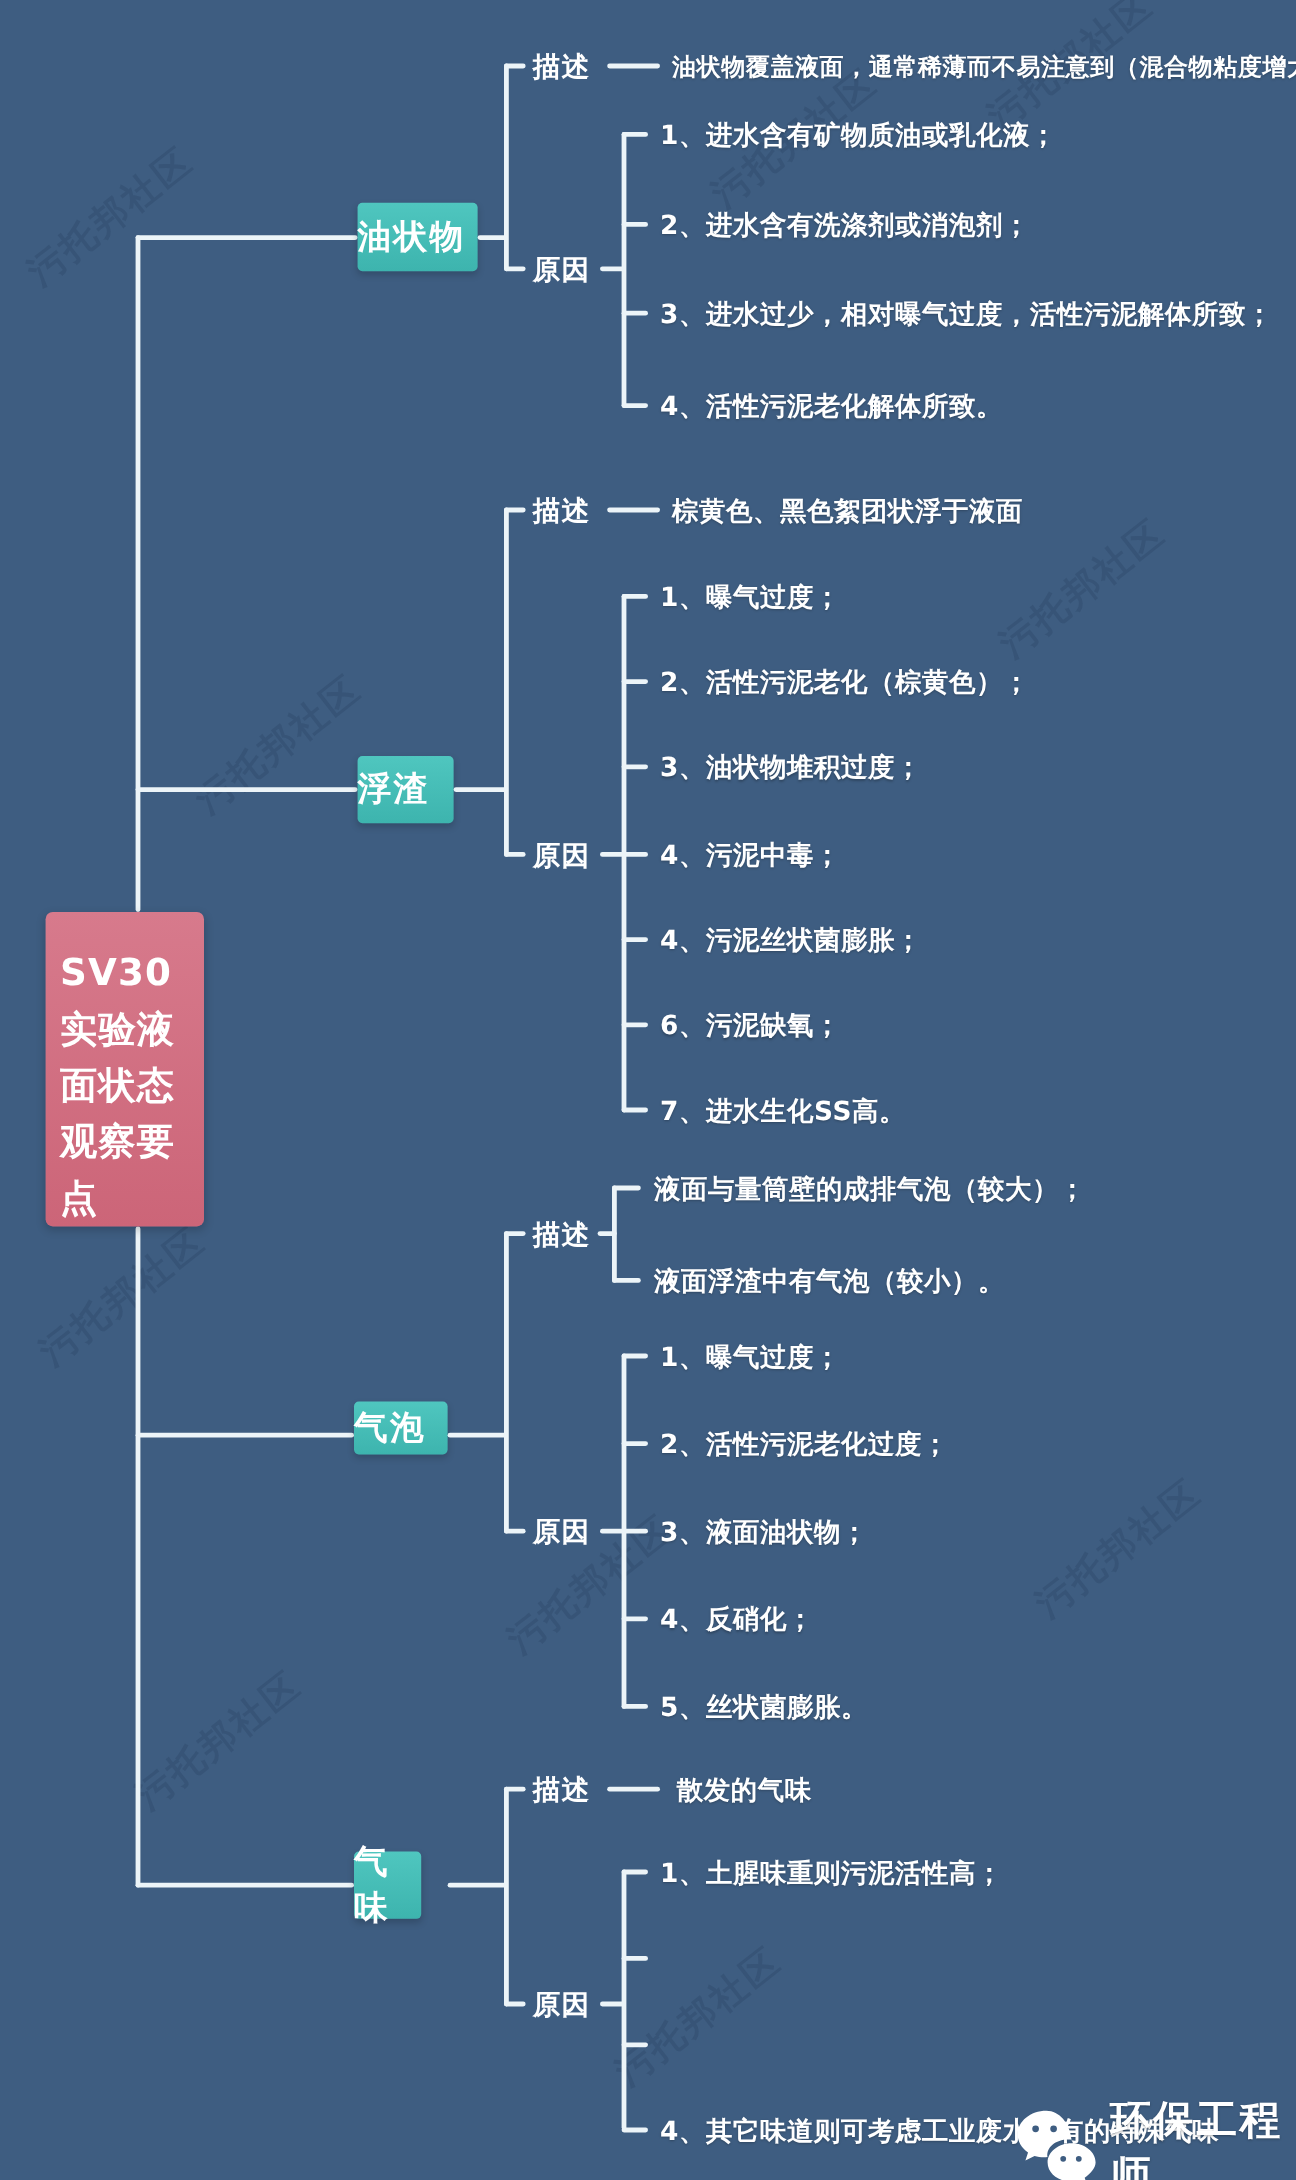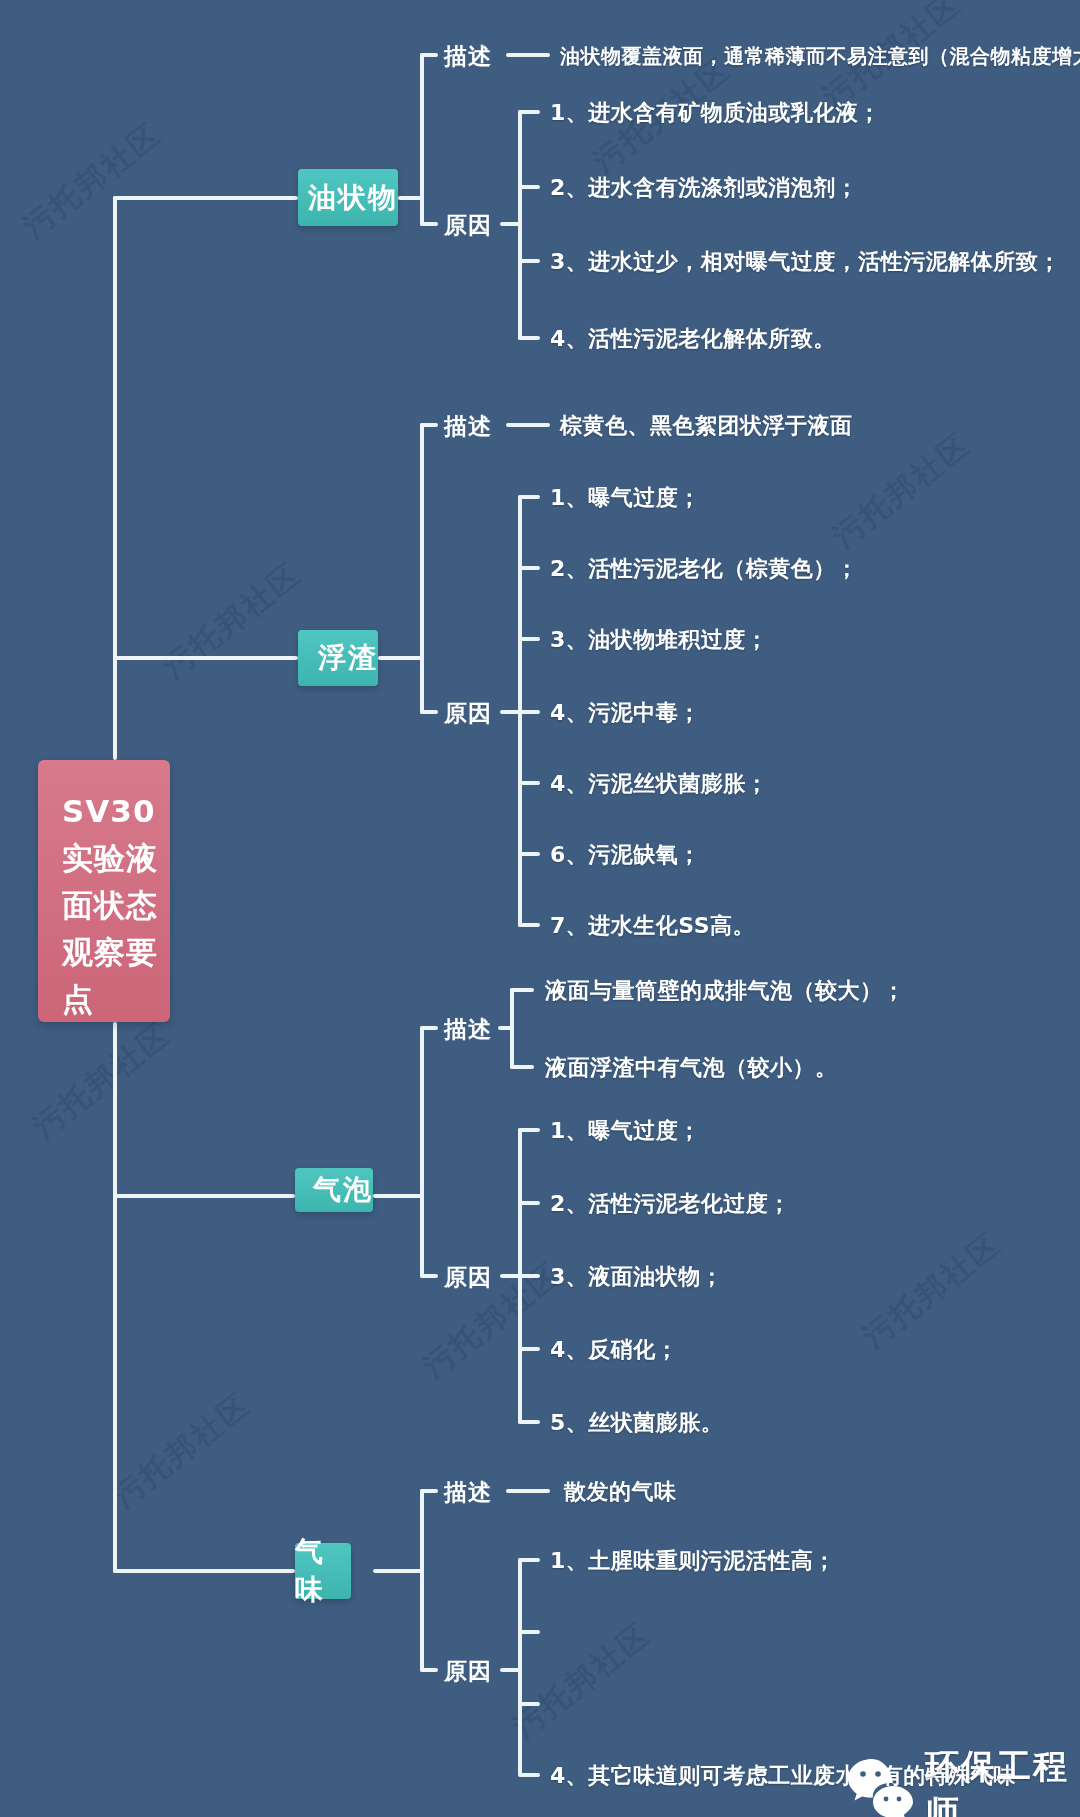--- a/index.html
+++ b/index.html
@@ -8,30 +8,30 @@
     background:#3e5d81;
     font-family:"DejaVu Sans","Liberation Sans",sans-serif;
     color:#fff;
   }
   
   .ln{position:absolute;background:#ecf4f8;border-radius:2px;}
   .h{height:4px;}
   .v{width:4px;}
   
   .node{
-    position:absolute;display:flex;align-items:center;justify-content:flex-end;
+    position:absolute;display:flex;align-items:center;justify-content:flex-start;
     background:linear-gradient(180deg,#4fc6bf 0%,#3db4ae 100%);
     color:#fff;font-weight:bold;font-size:28px;letter-spacing:2px;
     border-radius:4px;box-shadow:0 3px 6px rgba(0,0,0,.18);
   }
   .root{
     position:absolute;left:38px;top:760px;width:132px;height:262px;
     background:linear-gradient(180deg,#d77a8c 0%,#cc6578 100%);
     border-radius:6px;box-shadow:0 3px 8px rgba(0,0,0,.2);
-    padding:28px 0 0 24px;box-sizing:border-box;
+    padding:28px 0 0 12px;box-sizing:border-box;
   }
   .root div{font-size:31px;line-height:47px;font-weight:bold;letter-spacing:1px;}
   .lbl{
     position:absolute;transform:translateY(-50%);
     font-size:23px;font-weight:bold;letter-spacing:1px;white-space:nowrap;
   }
   .txt{
     position:absolute;transform:translateY(-50%);
     font-size:22px;font-weight:bold;letter-spacing:0.5px;white-space:nowrap;
     text-shadow:0 1px 2px rgba(0,0,0,.25);

